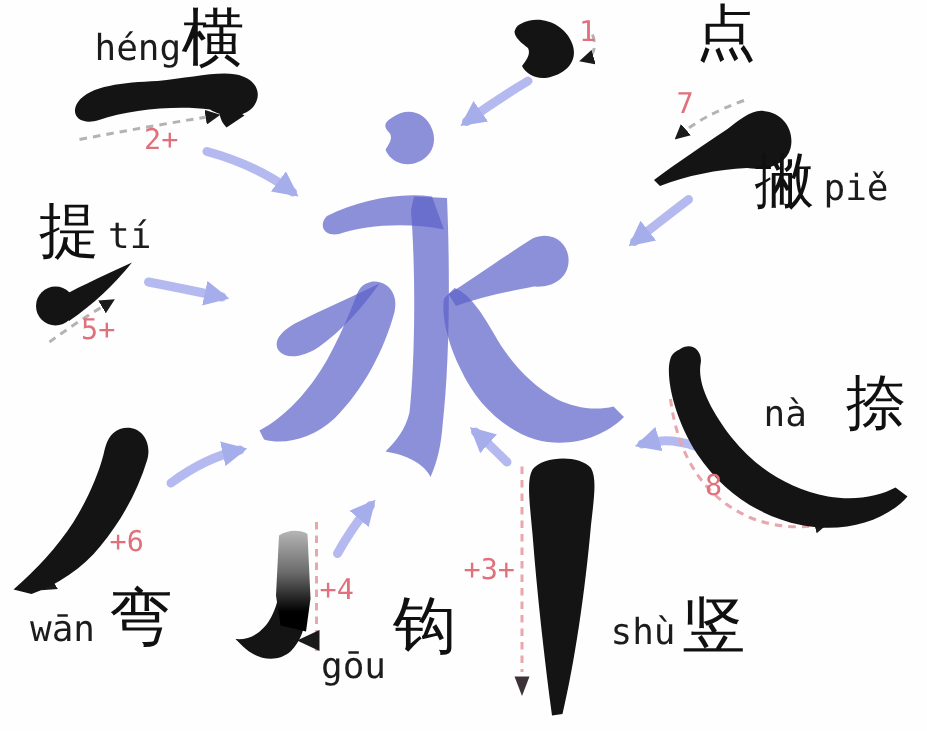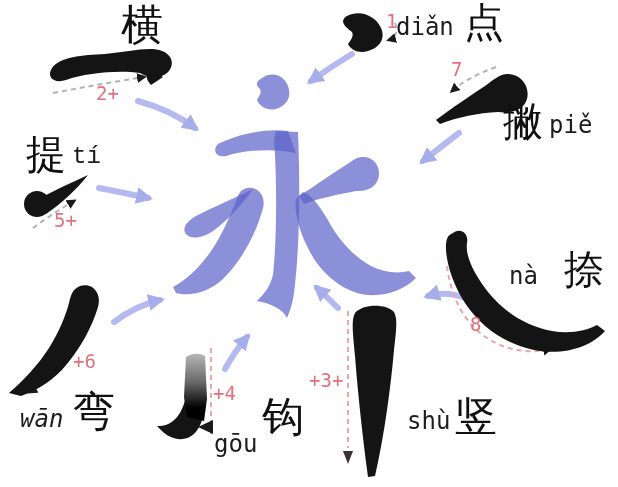--- a/index.html
+++ b/index.html
@@ -15,27 +15,27 @@
   .hz{
     position:absolute;font-family:"DejaVu Serif","Liberation Serif",serif;
     font-size:42px;color:#101010;white-space:nowrap;line-height:1;
   }
   .num{
     position:absolute;font-family:"DejaVu Sans Mono","Liberation Mono",monospace;
     font-size:19px;color:#e0707c;white-space:nowrap;line-height:1;
   }
   
   #heng-py{left:63px;top:20px;}   #heng-hz{left:121px;top:4px;}
-  #ti-hz{left:26px;top:134px;font-size:40px;} #ti-py{left:72px;top:145px;font-family:Liberation Mono, monospace;}
+  #ti-hz{left:26px;top:134px;font-size:40px;} #ti-py{left:72px;top:145px;}
   #dian-py{left:396px;top:15px;}  #dian-hz{left:464px;top:2px;font-size:40px;}
   #pie-hz{left:503px;top:101px;font-size:40px;} #pie-py{left:549px;top:113px;}
   #na-py{left:509px;top:264px;}   #na-hz{left:564px;top:249px;font-size:40px;}
   #shu-py{left:407px;top:409px;text-align:center;}  #shu-hz{left:455px;top:396px;}
   #gou-py{left:214px;top:432px;}  #gou-hz{left:262px;top:396px;}
-  #wan-py{left:20px;top:407px;font-style:italic;}   #wan-hz{left:73px;top:391px;}
+  #wan-py{left:20px;top:407px;}   #wan-hz{left:73px;top:391px;}
   #num-1{left:386px;top:12px;}    #num-2{left:96px;top:84px;}
   #num-3{left:309px;top:371px;}   #num-4{left:213px;top:384px;}
   #num-5{left:54px;top:211px;}    #num-6{left:73px;top:352px;}
   #num-7{left:451px;top:60px;}    #num-8{left:470px;top:315px;}
 </style>
 </head>
 <body>
 
 <div class="canvas">
 
@@ -118,24 +118,24 @@
       <path d="M355,313 C362,304 386,303 394,312 C398,319 396,332 394,350 C390,395 383,442 375,476 L368,477 C363,440 358,395 355,356 C353,334 351,320 355,313 Z"></path>
 
       <path d="M80,286 C93,282 102,294 98,307 C92,327 81,347 67,364 C55,379 38,390 21,396 L9,393 C24,380 38,365 49,348 C59,332 66,315 69,303 C71,294 73,289 80,286 Z"></path>
 
       <path d="M203,396 C206,412 202,426 194,434 C184,443 170,439 162,431 L157,426 C167,427 176,421 181,411 C185,403 186,397 185,394 Z"></path>
     </g>
 
     <path fill="url(#ggou)" d="M186,357 C192,353 200,353 205,356 L207,399 L204,421 L187,417 L184,397 Z"></path>
   </svg>
 
+  <span class="py" id="heng-py">héng</span>
   <span class="hz" id="heng-hz">横</span>
   <span class="hz" id="ti-hz">提</span>
   <span class="py" id="ti-py">tí</span>
-  <span class="py" id="dian-py">diǎn</span>
   <span class="hz" id="dian-hz">点</span>
   <span class="hz" id="pie-hz">撇</span>
   <span class="py" id="pie-py">piě</span>
   <span class="py" id="na-py">nà</span>
   <span class="hz" id="na-hz">捺</span>
   <span class="py" id="shu-py">shù</span>
   <span class="hz" id="shu-hz">竖</span>
   <span class="py" id="gou-py">gōu</span>
   <span class="hz" id="gou-hz">钩</span>
   <span class="py" id="wan-py">wān</span>

